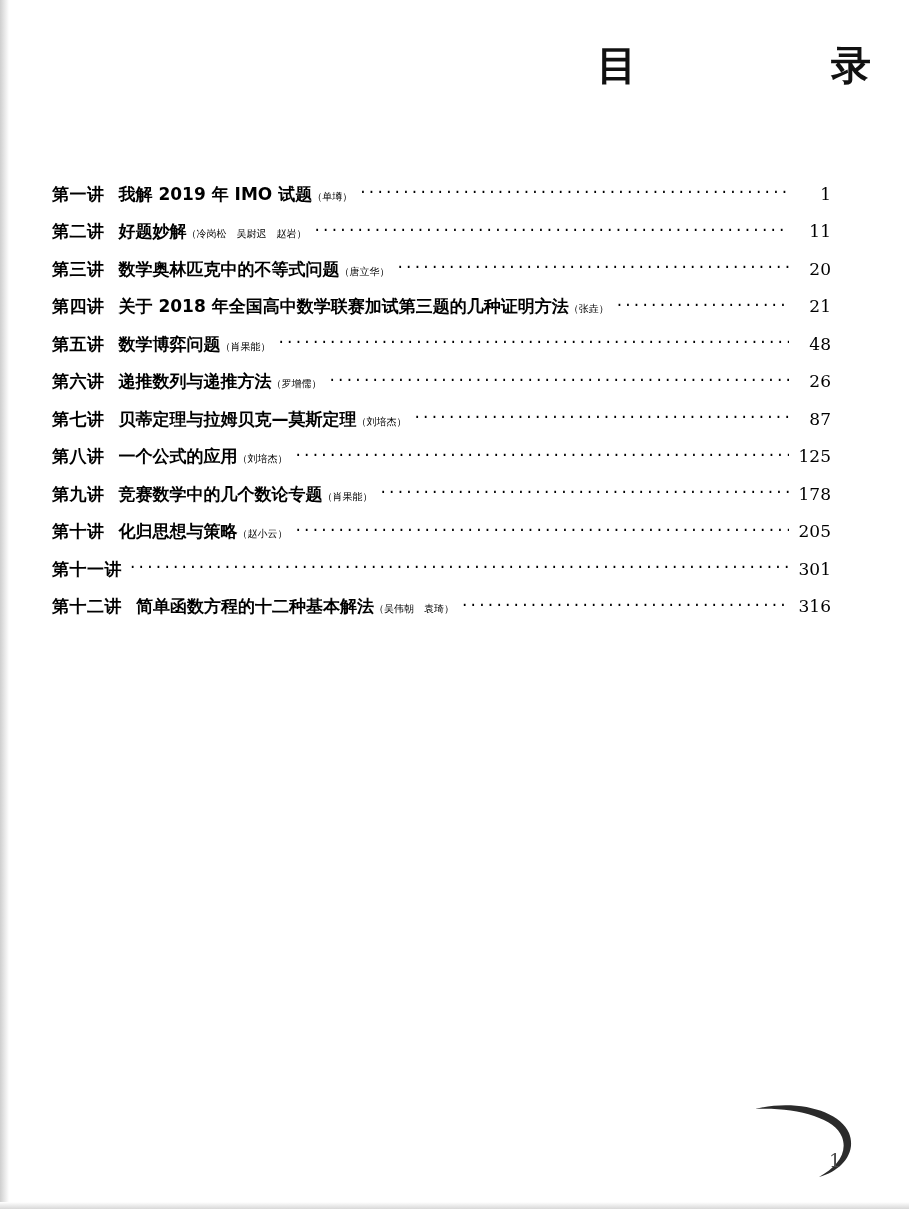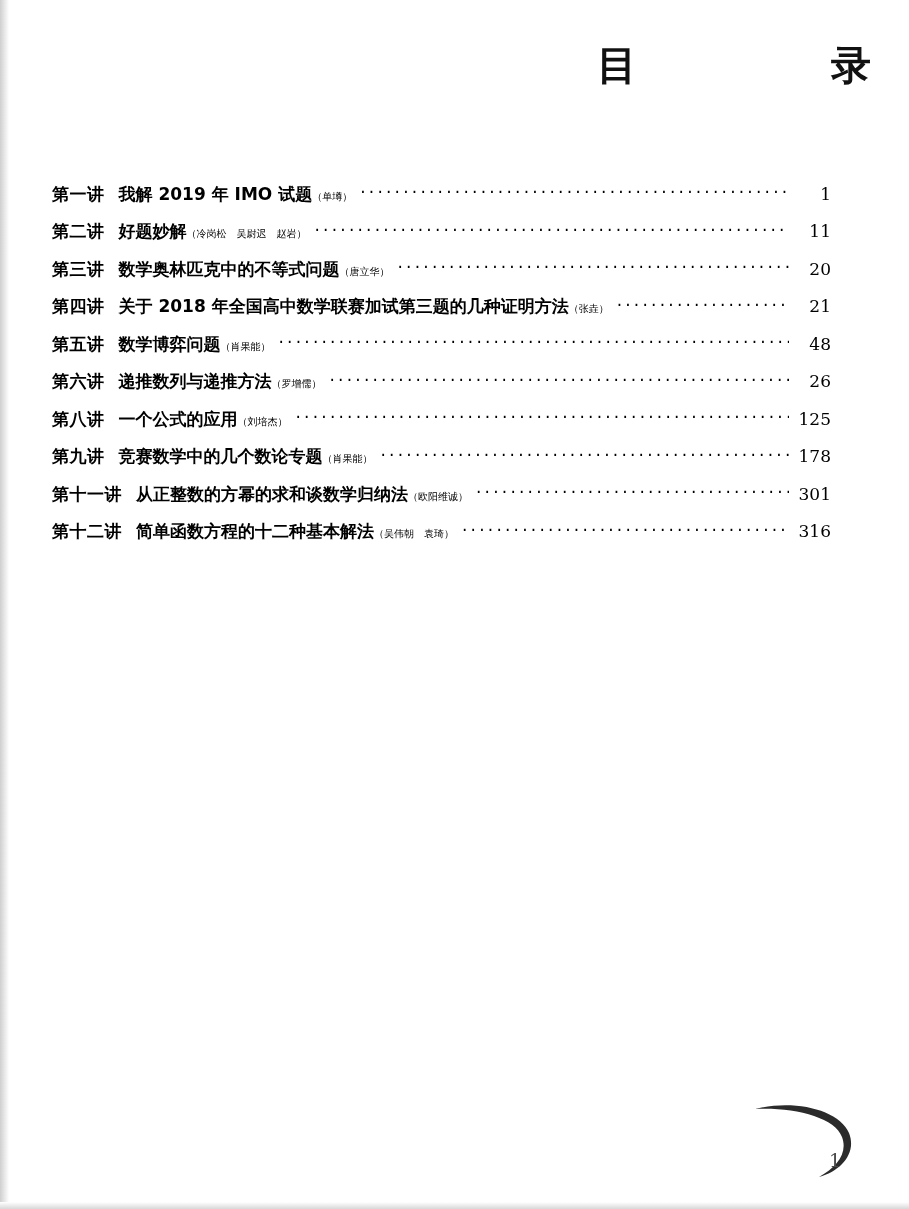--- a/index.html
+++ b/index.html
@@ -170,34 +170,45 @@
         <span class="dots"></span>
         <span class="pagenum">48</span>
       </div>
       <div class="toc-row">
         <span class="lec">第六讲</span>
         <span class="title"><span>递推数列与递推方法</span><span class="author">（罗增儒）</span></span>
         <span class="dots"></span>
         <span class="pagenum">26</span>
       </div>
       <div class="toc-row">
+        <span class="lec">第七讲</span>
+        <span class="title"><span>贝蒂定理与拉姆贝克—莫斯定理</span><span class="author">（刘培杰）</span></span>
+        <span class="dots"></span>
+        <span class="pagenum">87</span>
+      </div>
+      <div class="toc-row">
         <span class="lec">第八讲</span>
         <span class="title"><span>一个公式的应用</span><span class="author">（刘培杰）</span></span>
         <span class="dots"></span>
         <span class="pagenum">125</span>
       </div>
       <div class="toc-row">
         <span class="lec">第九讲</span>
         <span class="title"><span>竞赛数学中的几个数论专题</span><span class="author">（肖果能）</span></span>
         <span class="dots"></span>
         <span class="pagenum">178</span>
       </div>
       <div class="toc-row">
+        <span class="lec">第十讲</span>
+        <span class="title"><span>化归思想与策略</span><span class="author">（赵小云）</span></span>
+        <span class="dots"></span>
+        <span class="pagenum">205</span>
+      </div>
+      <div class="toc-row">
         <span class="lec">第十一讲</span>
-        <span class="title"><span>从正整数的方幂的求和谈数学归纳法</span><span class="author">（欧阳维诚）</span></span>
         <span class="dots"></span>
         <span class="pagenum">301</span>
       </div>
       <div class="toc-row">
         <span class="lec">第十二讲</span>
         <span class="title"><span>简单函数方程的十二种基本解法</span><span class="author">（吴伟朝　袁琦）</span></span>
         <span class="dots"></span>
         <span class="pagenum">316</span>
       </div>
     </div>

